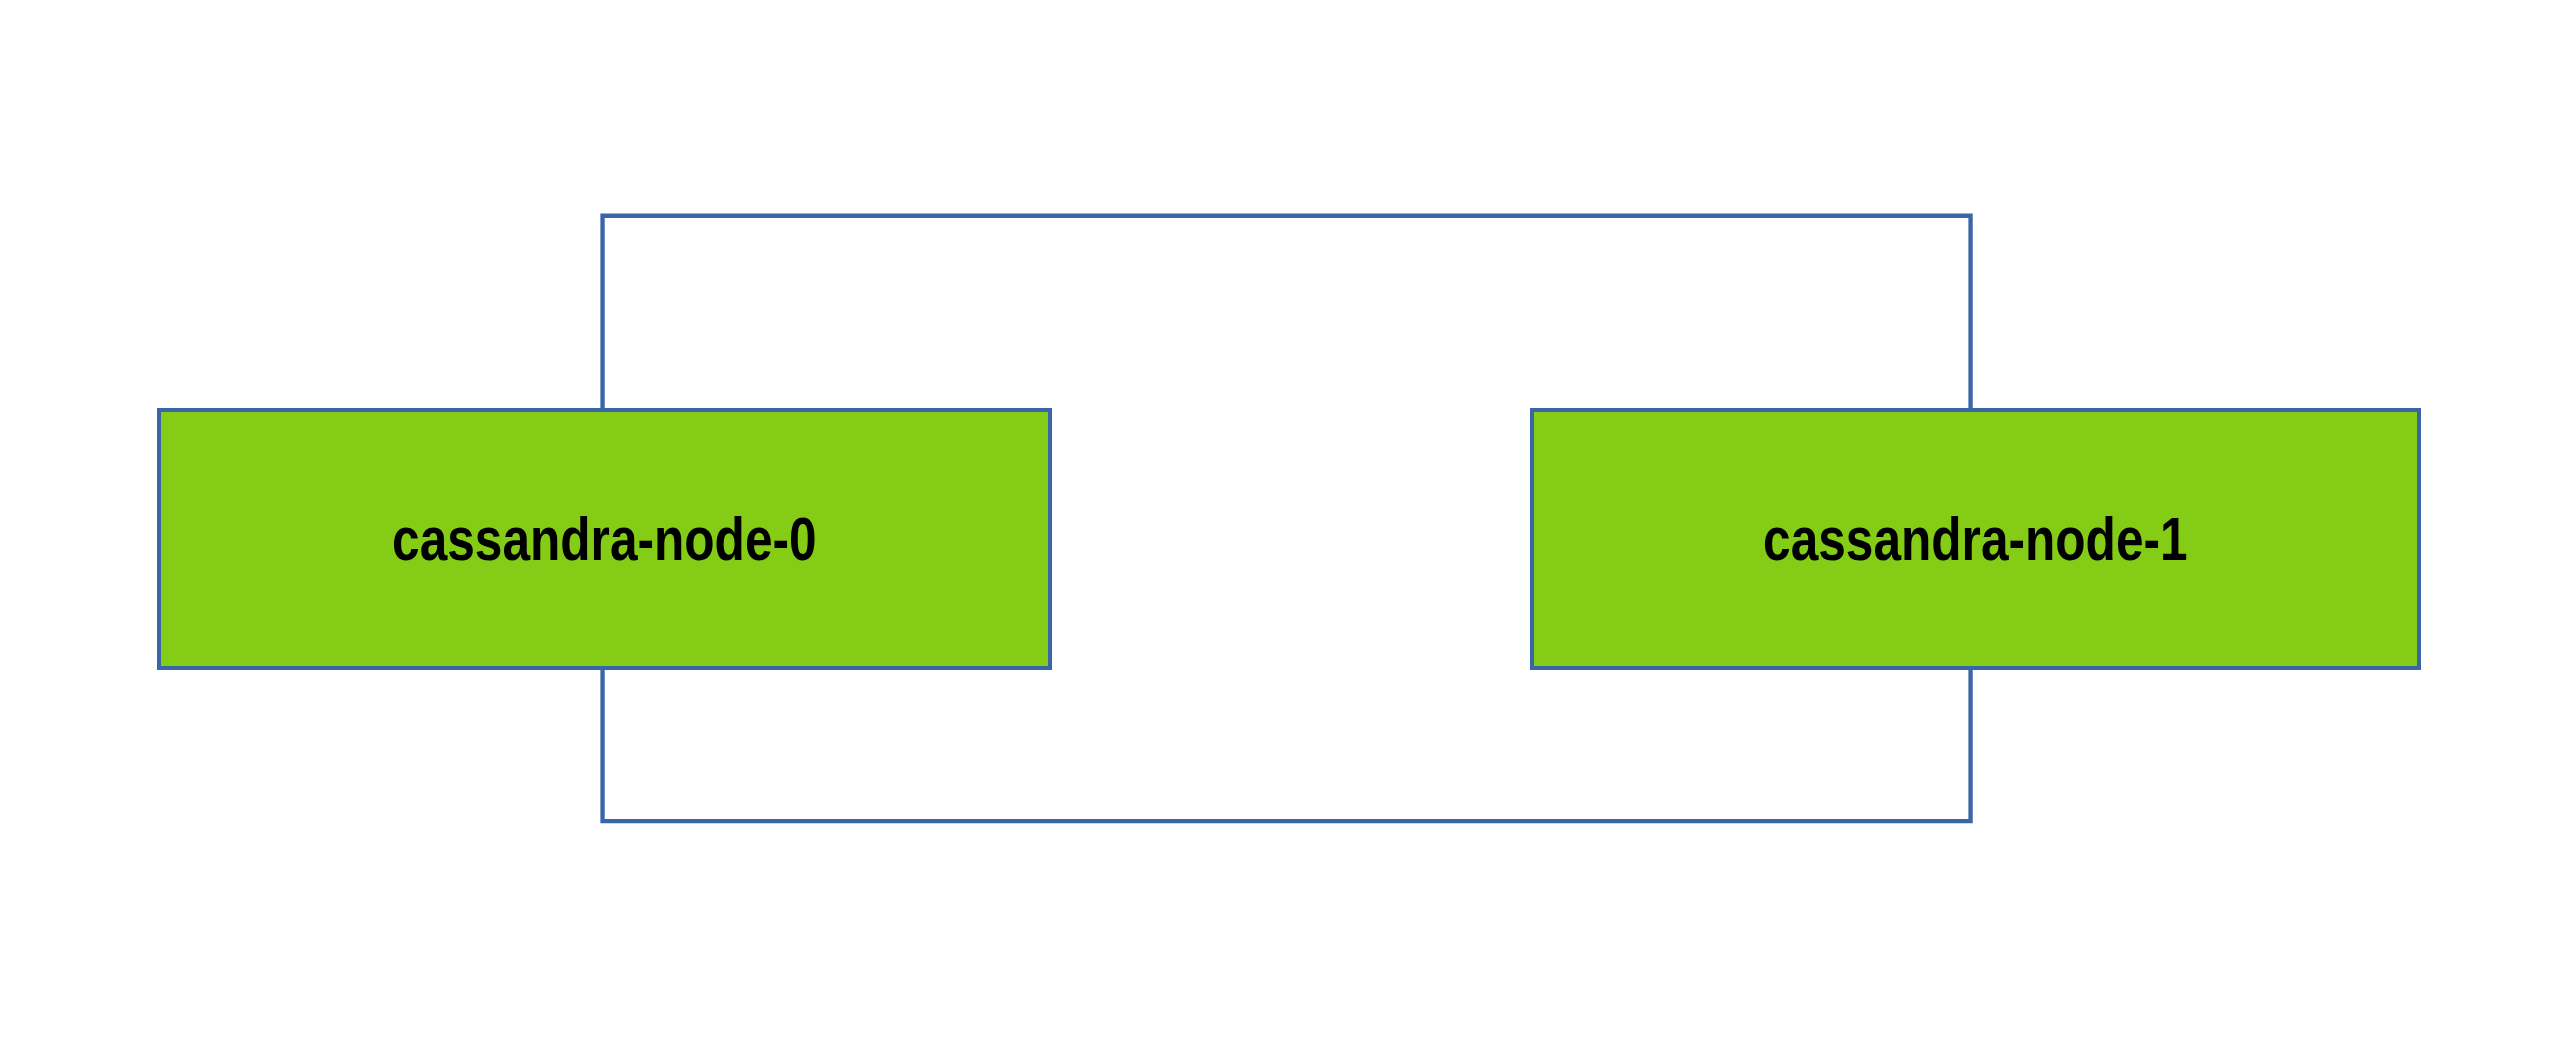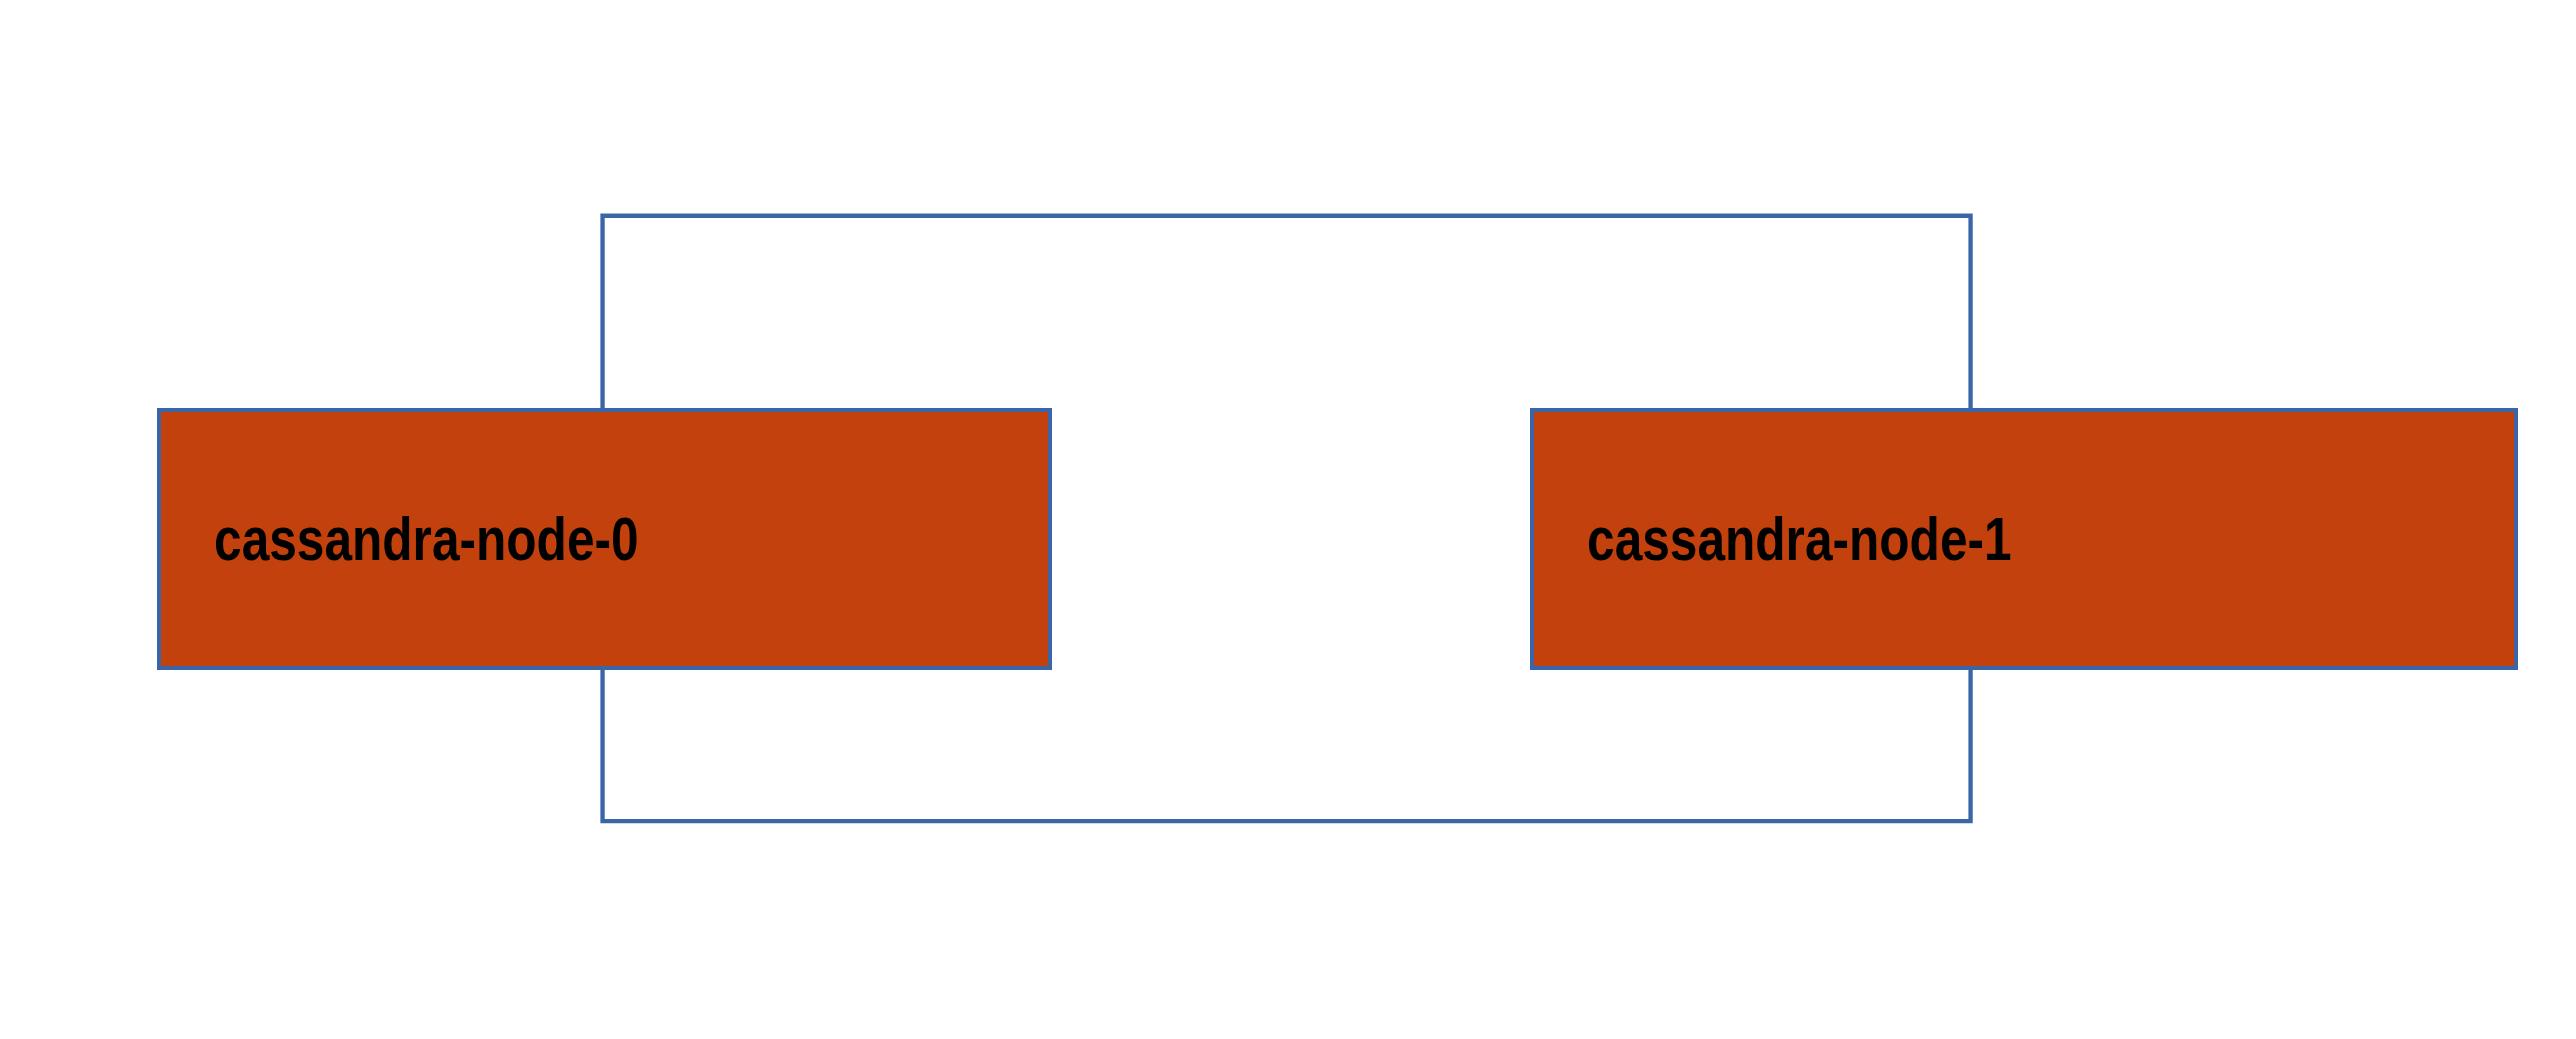--- a/index.html
+++ b/index.html
@@ -25,22 +25,22 @@
     left: 0;
     top: 0;
     width: 2576px;
     height: 1039px;
   }
   .node-box {
     position: absolute;
     box-sizing: border-box;
     display: flex;
     align-items: center;
-    justify-content: flex-start;
-    background: #c2410c;
+    justify-content: center;
+    background: #84cc16;
     border: 4.3px solid #3a66a8;
     z-index: 5;
   }
   .node-label {
     font-family: "Liberation Sans", "DejaVu Sans", sans-serif;
     font-weight: bold;
     font-size: 62px;
     line-height: 1;
     color: #000000;
     white-space: nowrap;
@@ -50,21 +50,21 @@
   }
   #node-cassandra-node-0 {
     left: 157px;
     top: 408px;
     width: 895px;
     height: 262px;
   }
   #node-cassandra-node-1 {
     left: 1530px;
     top: 408px;
-    width: 988px;
+    width: 891px;
     height: 262px;
   }
 </style>
 </head>
 <body>
 
 <div id="diagram-canvas">
 
   <svg id="edge-layer" viewBox="0 0 3570 1440" width="2576" height="1039" xmlns="http://www.w3.org/2000/svg">
     <polyline fill="none" stroke="#3a66a8" stroke-width="6" stroke-linejoin="miter" stroke-linecap="butt" points="835,568 835,299 2731,299 2731,568"></polyline>

